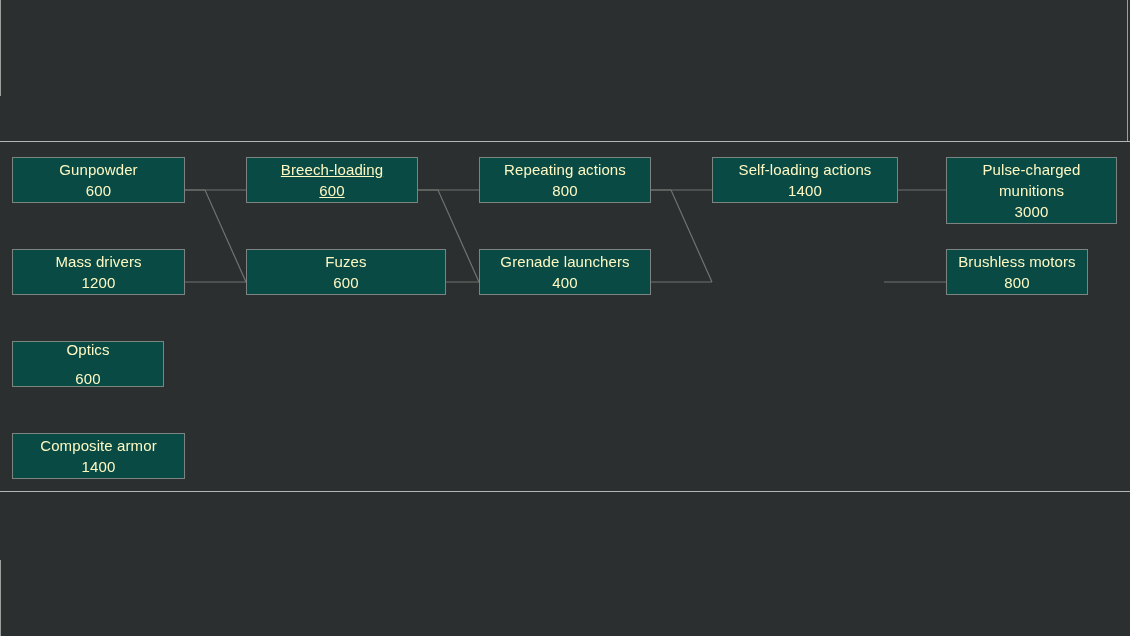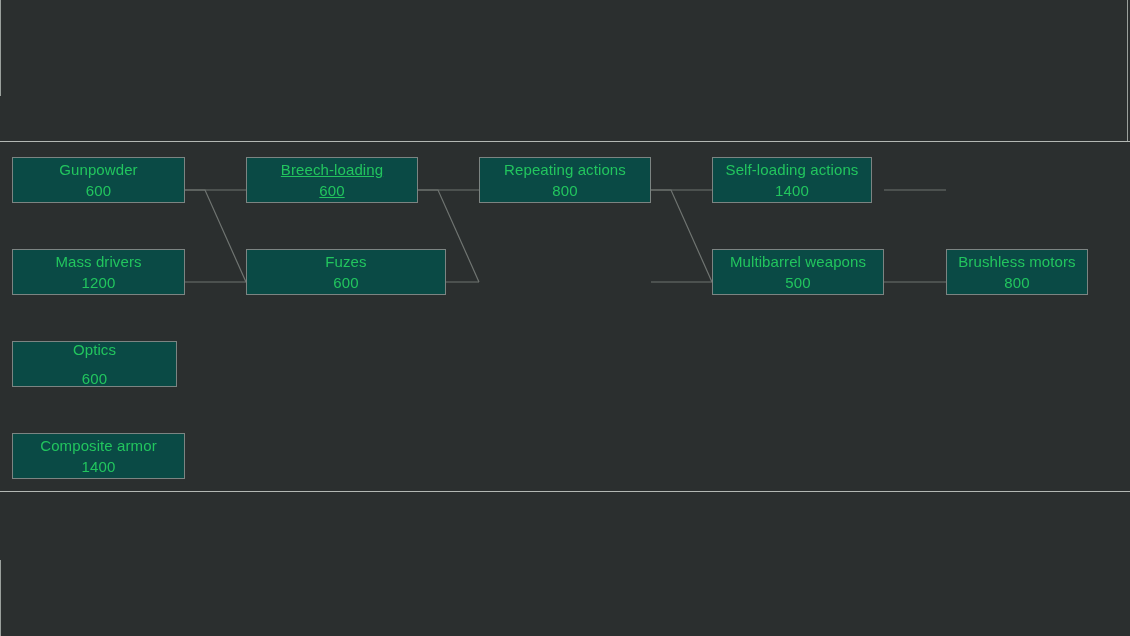--- a/index.html
+++ b/index.html
@@ -43,21 +43,21 @@
     height: 636px;
     pointer-events: none;
   }
 
   
   .node {
     position: absolute;
     box-sizing: border-box;
     background: #0a4a45;
     border: 1px solid #7c8482;
-    color: #22c55e;
+    color: #fef9c3;
     display: flex;
     flex-direction: column;
     align-items: center;
     justify-content: center;
     font-size: 15px;
     line-height: 21px;
     text-align: center;
     letter-spacing: 0.1px;
     white-space: nowrap;
   }
@@ -99,21 +99,21 @@
   <div class="node" style="left:12px; top:157px; width:173px; height:46px;">
     <span class="nm">Gunpowder</span>
     <span class="cost">600</span>
   </div>
 
   <div class="node" style="left:12px; top:249px; width:173px; height:46px;">
     <span class="nm">Mass drivers</span>
     <span class="cost">1200</span>
   </div>
 
-  <div class="node" style="left:12px; top:341px; width:165px; height:46px;gap:8px;">
+  <div class="node" style="left:12px; top:341px; width:152px; height:46px;gap:8px;">
     <span class="nm">Optics</span>
     <span class="cost">600</span>
   </div>
 
   <div class="node" style="left:12px; top:433px; width:173px; height:46px;align-items:center;">
     <span class="nm">Composite armor</span>
     <span class="cost">1400</span>
   </div>
 
   <div class="node" style="left:246px; top:157px; width:172px; height:46px;text-decoration:underline;">
@@ -124,30 +124,35 @@
   <div class="node" style="left:246px; top:249px; width:200px; height:46px;">
     <span class="nm">Fuzes</span>
     <span class="cost">600</span>
   </div>
 
   <div class="node" style="left:479px; top:157px; width:172px; height:46px;">
     <span class="nm">Repeating actions</span>
     <span class="cost">800</span>
   </div>
 
+  <div class="node" style="left:479px; top:249px; width:172px; height:46px;">
+    <span class="nm">Grenade launchers</span>
+    <span class="cost">400</span>
+  </div>
 
-  <div class="node" style="left:712px; top:157px; width:160px; height:46px;">
+  <div class="node" style="left:712px; top:157px; width:186px; height:46px;">
     <span class="nm">Self-loading actions</span>
     <span class="cost">1400</span>
   </div>
 
-  <div class="node" style="left:712px; top:249px; width:172px; height:46px;">
-    <span class="nm">Multibarrel weapons</span>
-    <span class="cost">500</span>
+
+  <div class="node wrap" style="left:946px; top:157px; width:171px; height:67px;">
+    <span class="nm">Pulse-charged</span>
+    <span class="nm">munitions</span>
+    <span class="cost">3000</span>
   </div>
-
 
   <div class="node" style="left:946px; top:249px; width:142px; height:46px;">
     <span class="nm">Brushless motors</span>
     <span class="cost">800</span>
   </div>
 
 </div>
 
 </body></html>

